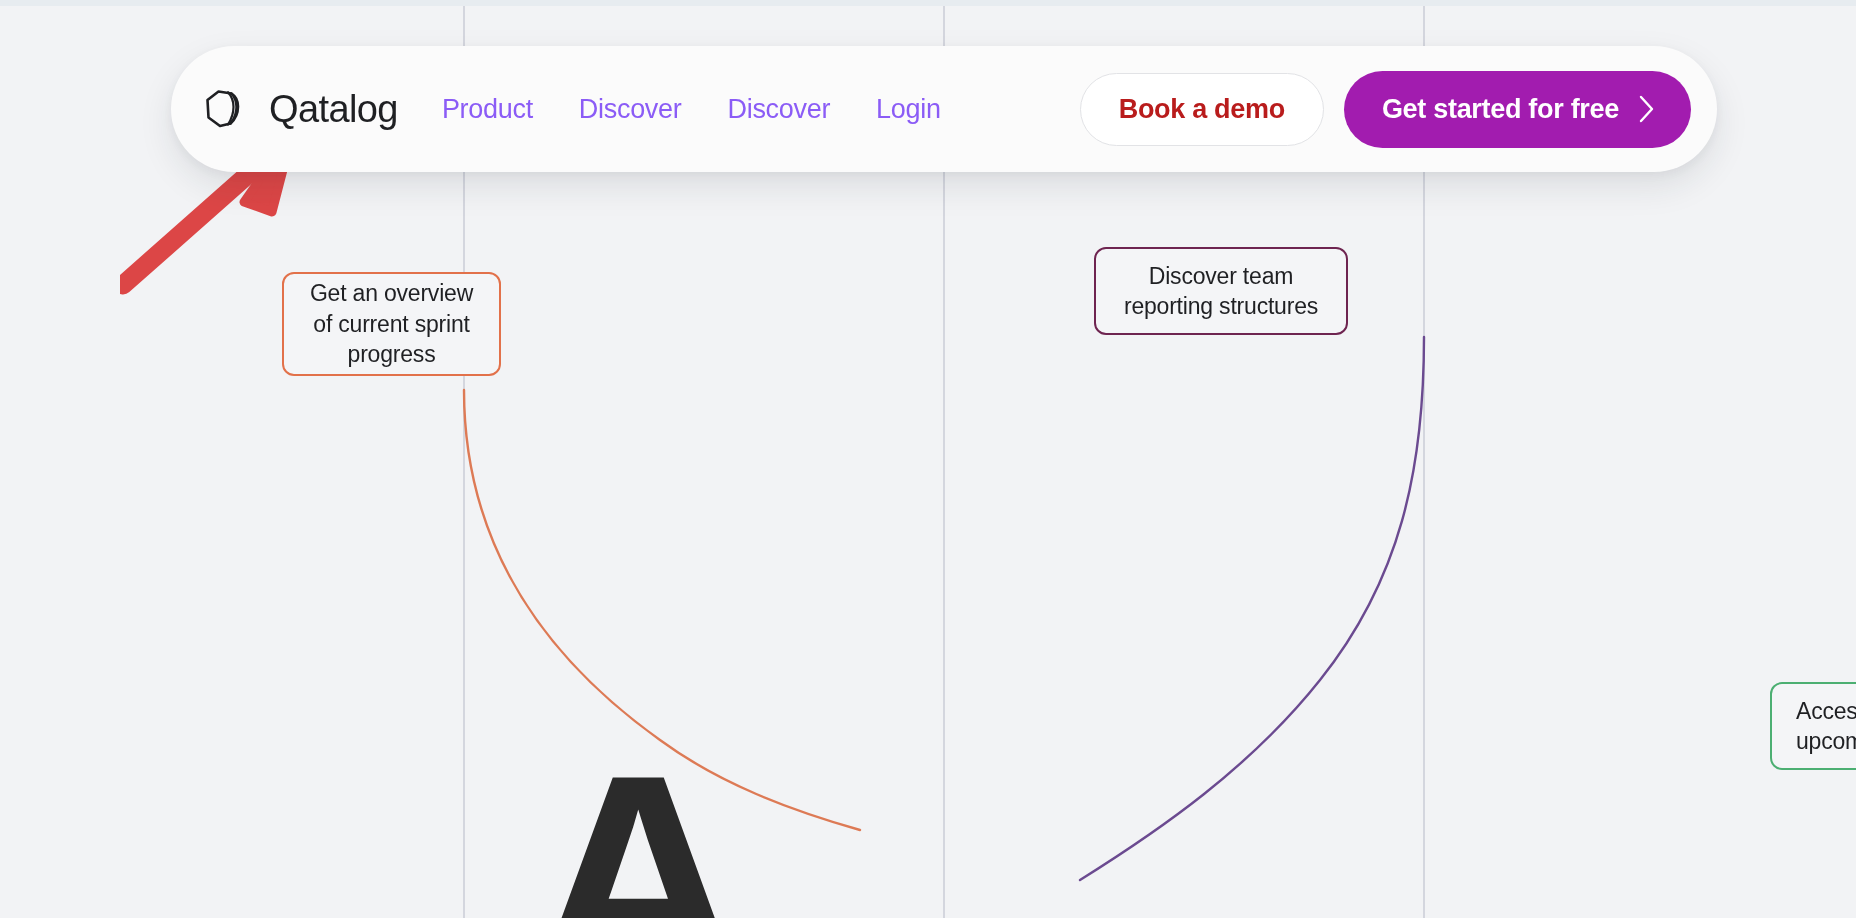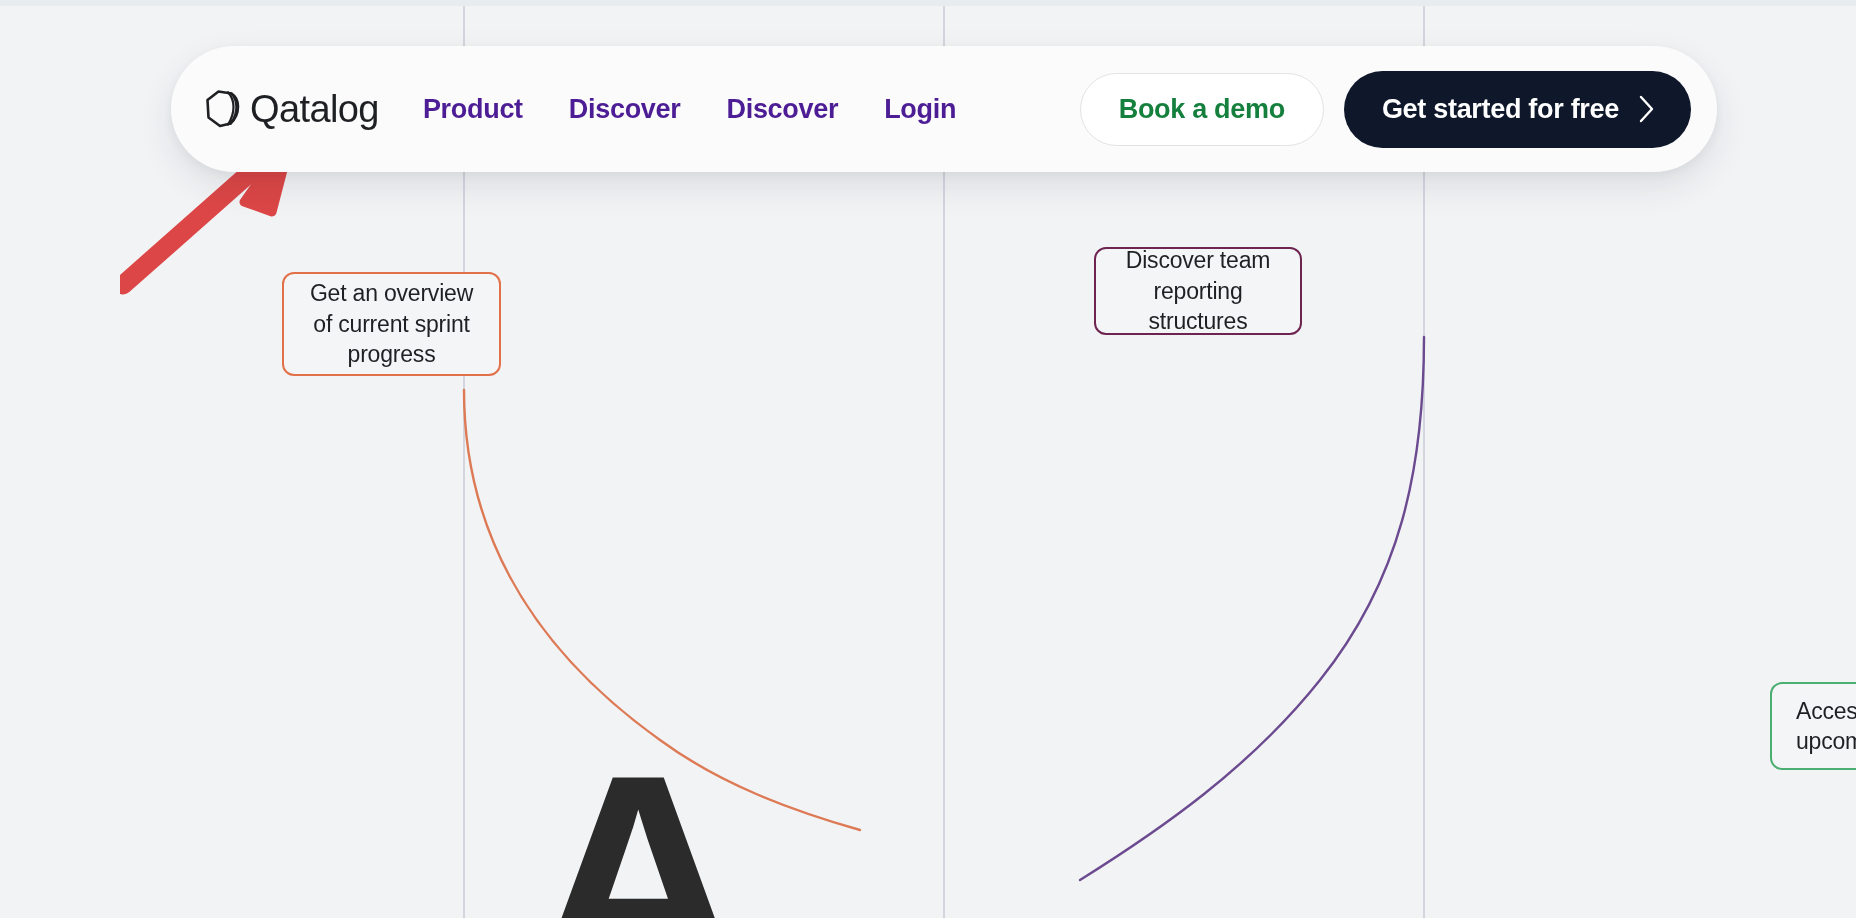--- a/index.html
+++ b/index.html
@@ -50,77 +50,77 @@
                 0 3px 10px rgba(30, 35, 50, 0.05);
     display: flex;
     align-items: center;
     box-sizing: border-box;
     padding: 0 26px 0 31px;
   }
 
   #brand {
     display: flex;
     align-items: center;
-    gap: 4px;
+    gap: 23px;
     margin-right: 44px;
     cursor: pointer;
   }
   #brand-mark {
     width: 44px; height: 44px;
     display: block;
   }
   #brand-name {
     font-size: 38px;
     letter-spacing: -0.6px;
     color: #1f2023;
     font-weight: 400;
   }
 
   .nav-link {
     font-size: 27px;
-    color: #4c1d95;
+    color: #8b5cf6;
     letter-spacing: -0.3px;
     margin-right: 46px;
     cursor: pointer;
     white-space: nowrap;
-    font-weight: 700;
+    font-weight: 400;
   }
   .nav-link.nav-login { margin-right: 30px; }
 
   #nav-actions {
     margin-left: auto;
     display: flex;
     align-items: center;
     gap: 20px;
   }
 
   #demo-btn {
     height: 73px;
     padding: 0 38px;
     border-radius: 37px;
     border: 1.5px solid #e2e3e6;
     background: #ffffff;
-    color: #15803d;
+    color: #b91c1c;
     font-size: 27px;
     font-weight: 700;
     letter-spacing: -0.3px;
     display: flex;
     align-items: center;
     justify-content: center;
     cursor: pointer;
     font-family: inherit;
     white-space: nowrap;
   }
 
   #start-btn {
     height: 77px;
     padding: 0 34px 0 38px;
     border-radius: 39px;
     border: none;
-    background: #0f172a;
+    background: #a21caf;
     color: #ffffff;
     font-size: 27px;
     font-weight: 700;
     letter-spacing: -0.3px;
     display: flex;
     align-items: center;
     gap: 18px;
     cursor: pointer;
     font-family: inherit;
     white-space: nowrap;
@@ -152,21 +152,21 @@
     padding: 10px 16px;
   }
 
   #callout-sprint {
     left: 282px; top: 272px;
     width: 219px; height: 104px;
     border: 2px solid #e2714a;
   }
   #callout-reporting {
     left: 1094px; top: 247px;
-    width: 208px; height: 88px;
+    width: 254px; height: 88px;
     border: 2px solid #6e2450;
   }
   #callout-upcoming {
     left: 1770px; top: 682px;
     width: 170px; height: 88px;
     border: 2px solid #4caf72;
     justify-content: flex-start;
     text-align: left;
     padding-left: 24px;
     overflow: hidden;

